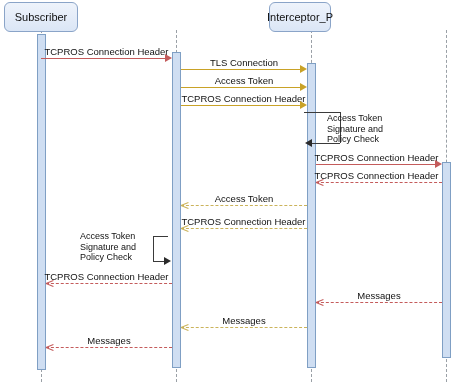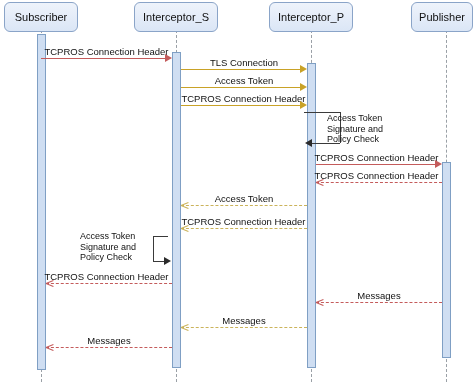--- a/index.html
+++ b/index.html
@@ -120,28 +120,22 @@
 <div id="diagram">
 
   <div class="lifeline-dash" style="left:41px;"></div>
   <div class="lifeline-dash" style="left:176px;"></div>
   <div class="lifeline-dash" style="left:311px;"></div>
   <div class="lifeline-dash" style="left:446px;"></div>
 
   <div class="actor-box" style="left:4px;  width:74px;">
     <span>Subscriber</span>
   </div>
-  <div class="actor-box" style="left:134px; width:84px;">
-    <span>Interceptor_S</span>
-  </div>
-  <div class="actor-box" style="left:269px; width:84px;">
+  <div class="actor-box" style="left:269px; width:62px;">
     <span>Interceptor_P</span>
-  </div>
-  <div class="actor-box" style="left:411px; width:62px;">
-    <span>Publisher</span>
   </div>
 
   <div class="activation" style="left:37px;  top:34px;  height:336px;"></div>
   <div class="activation" style="left:172px; top:52px;  height:316px;"></div>
   <div class="activation" style="left:307px; top:63px;  height:305px;"></div>
   <div class="activation" style="left:442px; top:162px; height:196px;"></div>
 
   <div class="msg-label" style="left:41px; top:46px; width:131px;">TCPROS Connection Header</div>
   <div class="msg-line solid-red" style="left:41px; top:58px; width:124px;"></div>
   <div class="arrowhead ah-right-filled" style="left:165px; top:54px;"></div>

